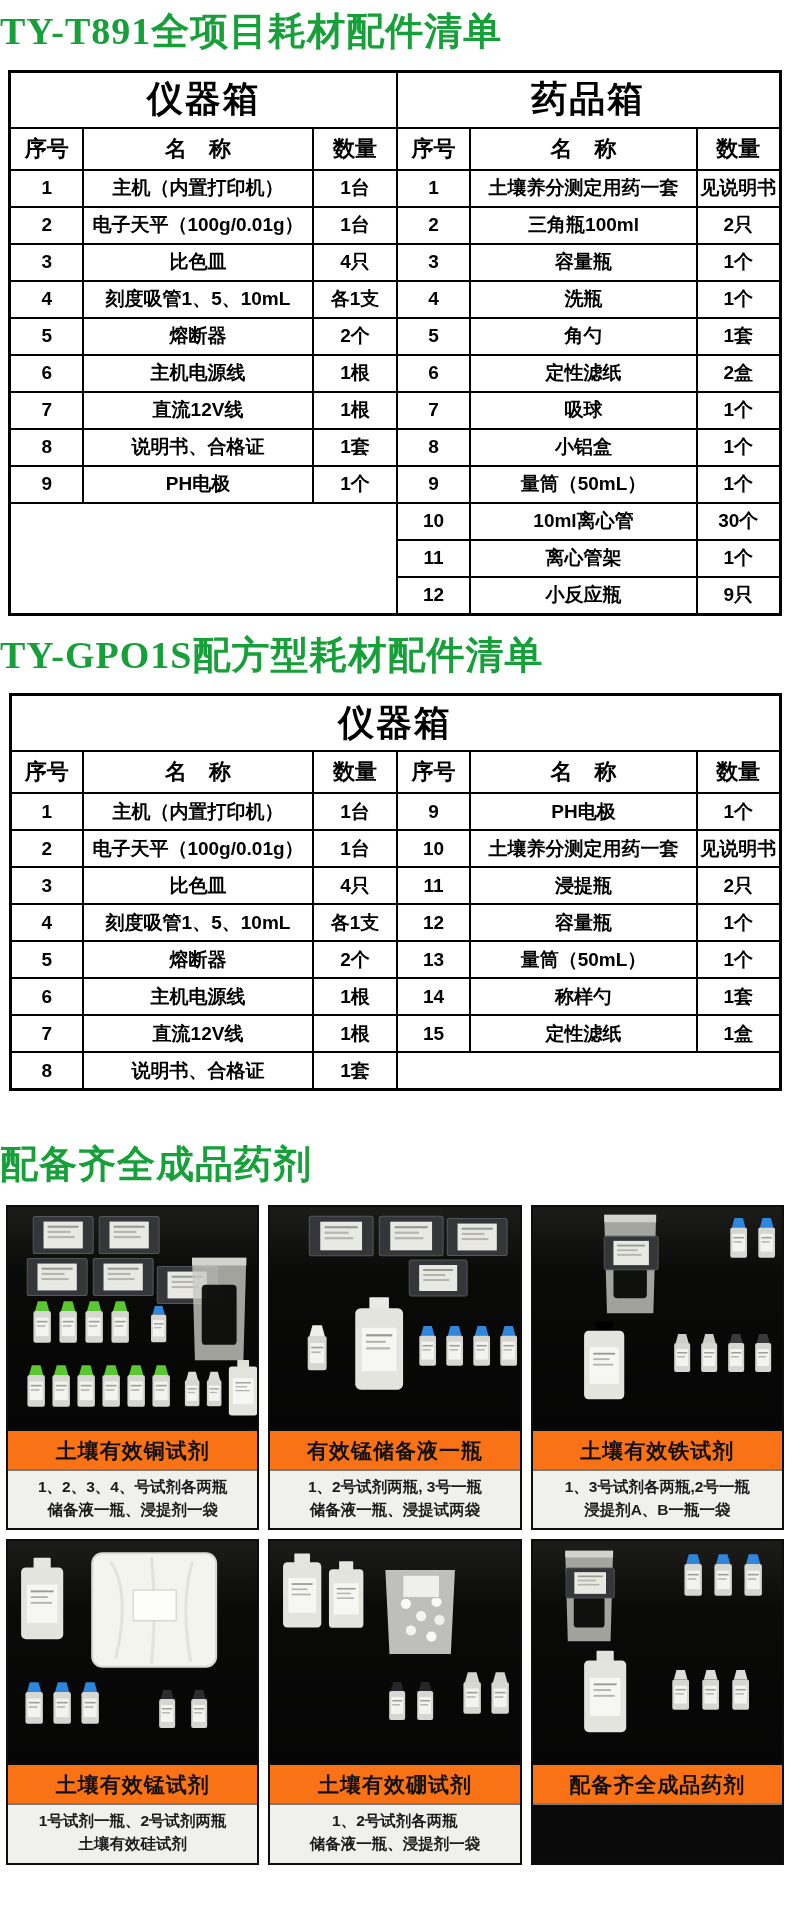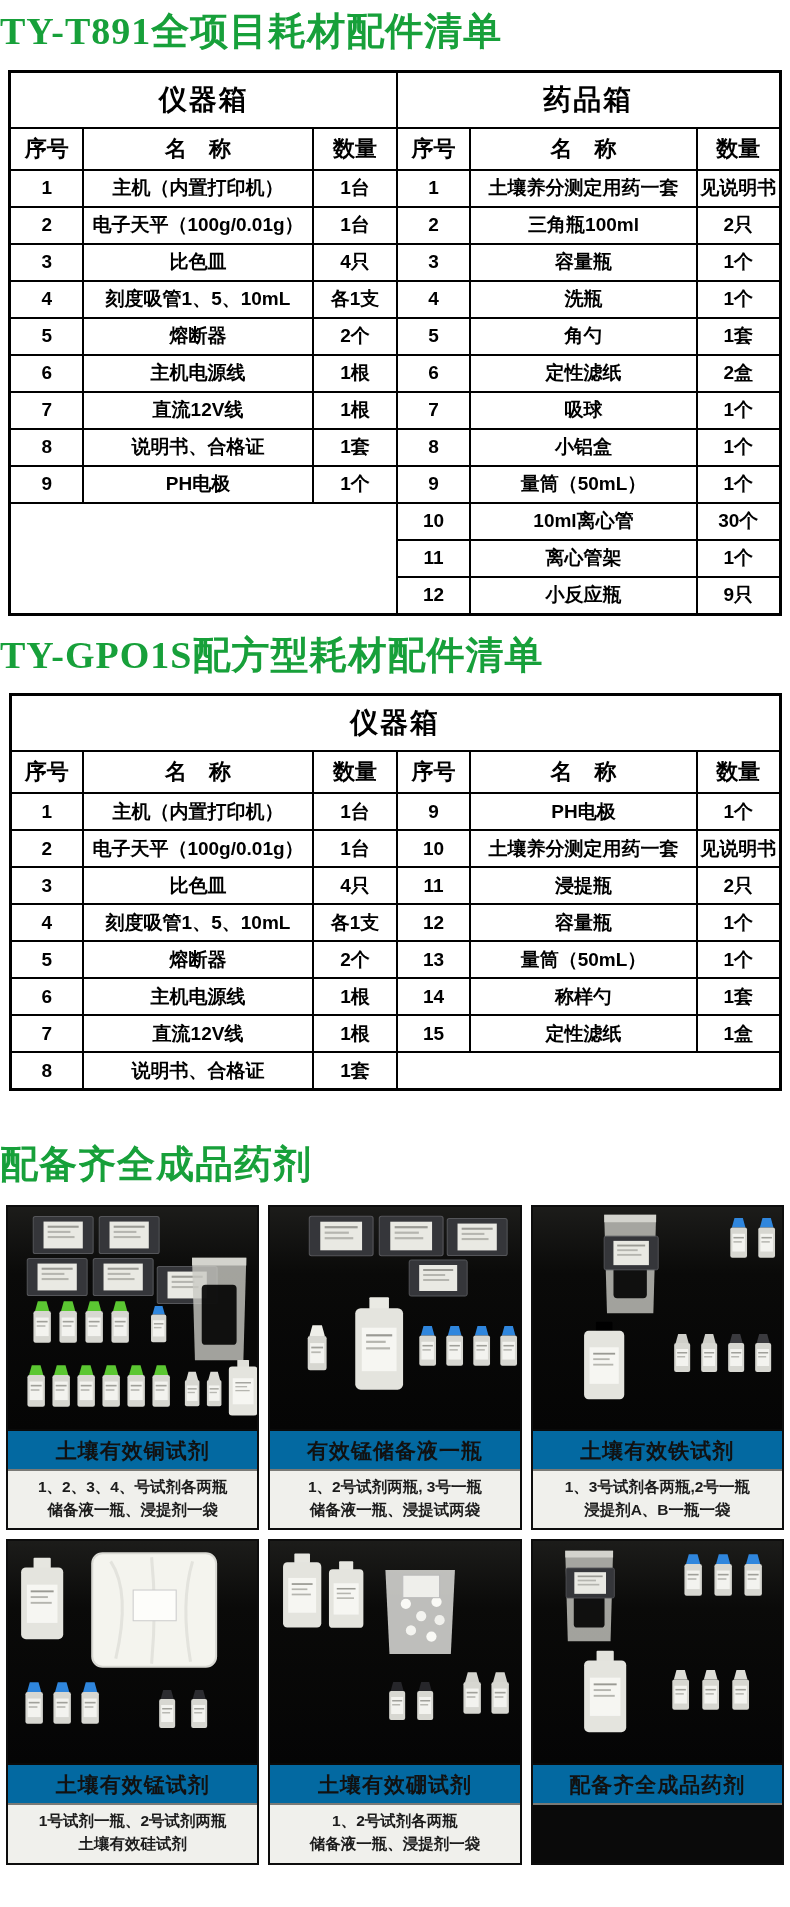--- a/index.html
+++ b/index.html
@@ -32,21 +32,21 @@
   }
   table.list td{
     border:2px solid #000;
     text-align:center;
     vertical-align:middle;
     font-weight:bold;
     padding:0;
     overflow:hidden;
     white-space:nowrap;
   }
-  tr.box-h td{height:54px;font-size:28px;letter-spacing:2px;}
+  tr.box-h td{height:54px;font-size:36px;letter-spacing:2px;}
   tr.col-h td{height:40px;font-size:22px;}
   tr.r td{height:35px;font-size:19px;}
   #table2{margin-bottom:0;}
 
   .cards{
     width:778px;
     margin:0 auto;
     display:grid;
     grid-template-columns:repeat(3,1fr);
     gap:9px;
@@ -61,21 +61,21 @@
     width:100%;
     height:222px;
     background:linear-gradient(#1c1c1a 0%,#0a0a09 30%,#050505 100%);
   }
   .caption{
     border-top:2px solid #0a0a0a;
     background:#f0f0ec;
     text-align:center;
   }
   .cap-title{
-    background:#0369a1;
+    background:#f97316;
     border-bottom:2px solid #7a7a76;
     font-size:21px;
     font-weight:bold;
     padding:6px 0 4px 0;
     letter-spacing:1px;
     color:#111;
   }
   .cap-lines{
     padding:4px 2px 7px 2px;
     font-size:15.5px;

